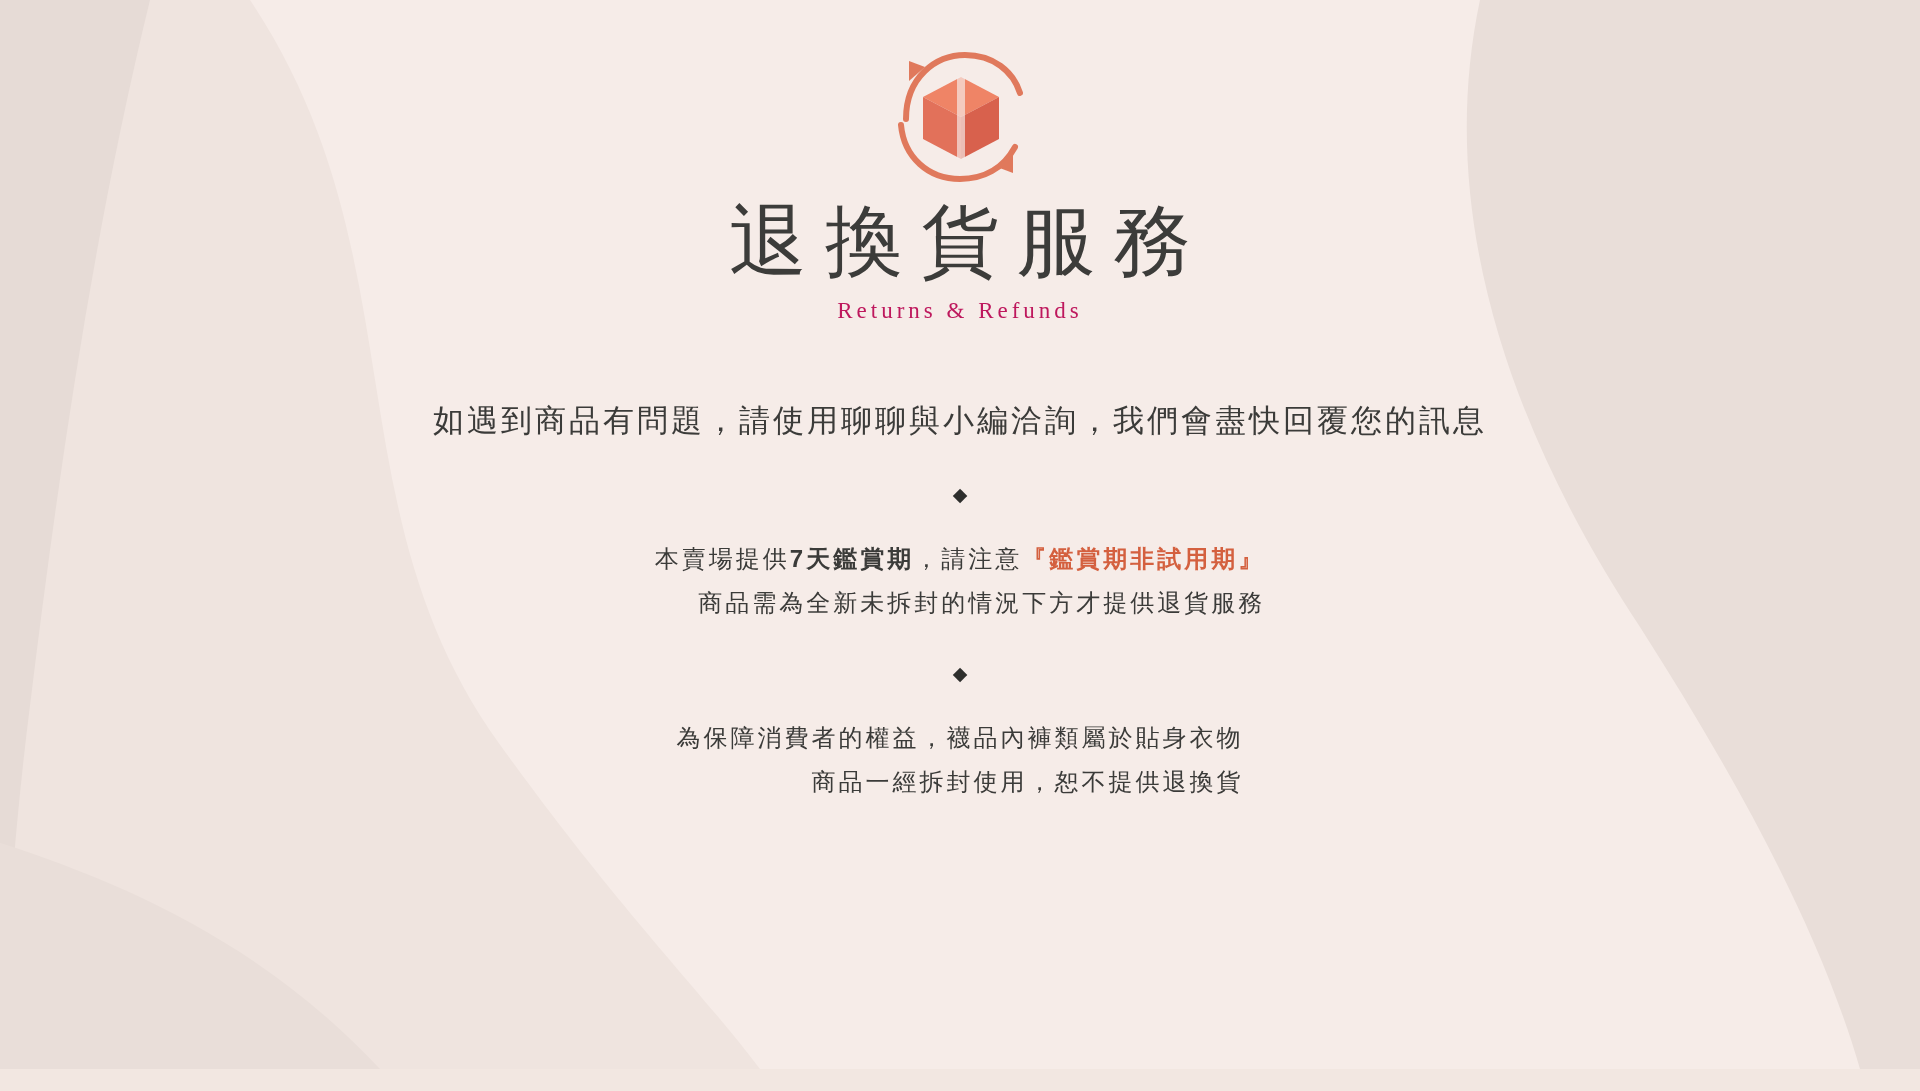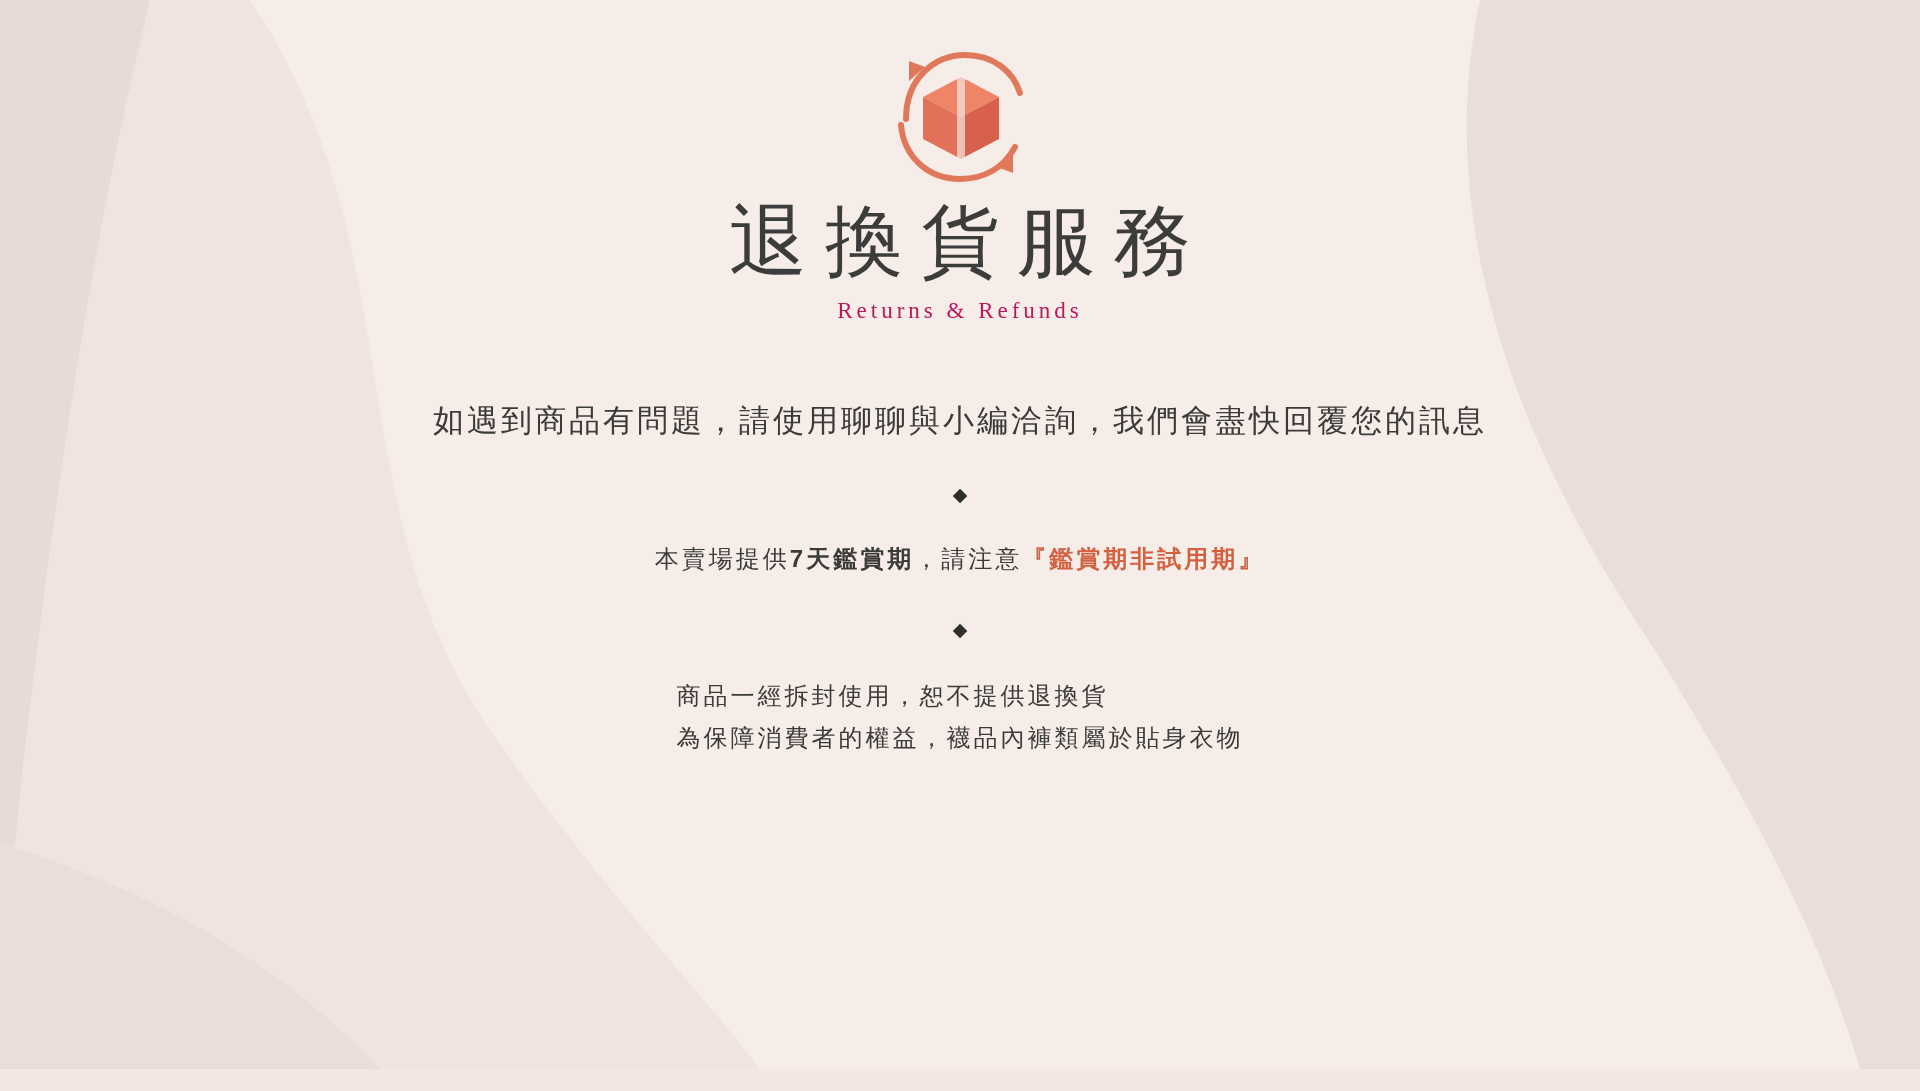--- a/index.html
+++ b/index.html
@@ -62,21 +62,21 @@
   .title-en {
     margin-top: 18px;
     font-size: 23px;
     letter-spacing: 4px;
     color: #be185d;
     font-family: "Liberation Serif", serif;
   }
 
   
   .block {
-    text-align: left;
+    text-align: right;
     color: #3c3c3a;
   }
   .lead {
     margin-top: 74px;
     font-size: 31px;
     letter-spacing: 3px;
     line-height: 1.5;
     color: #3b3b39;
   }
   .divider {
@@ -137,23 +137,24 @@
     <div class="title-en">Returns &amp; Refunds</div>
 
     <div class="block lead">如遇到商品有問題，請使用聊聊與小編洽詢，我們會盡快回覆您的訊息</div>
 
     <div class="divider">◆</div>
 
     <div class="block">
       <div class="para">
         <span>本賣場提供</span><span class="strong">7天鑑賞期</span><span>，請注意</span><span class="accent strong">『鑑賞期非試用期』</span>
       </div>
+      <div class="para para-2">商品需為全新未拆封的情況下方才提供退貨服務</div>
     </div>
 
     <div class="divider">◆</div>
 
     <div class="block">
+      <div class="para">為保障消費者的權益，襪品內褲類屬於貼身衣物</div>
       <div class="para para-2">商品一經拆封使用，恕不提供退換貨</div>
-      <div class="para">為保障消費者的權益，襪品內褲類屬於貼身衣物</div>
     </div>
 
   </div>
 </div>
 
 </body></html>

